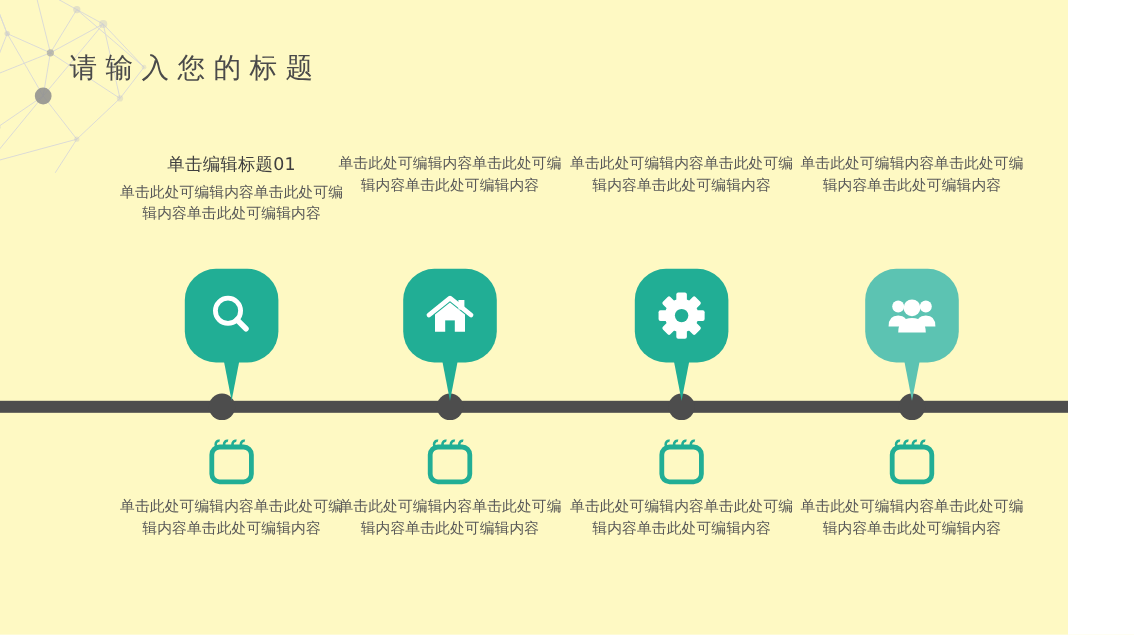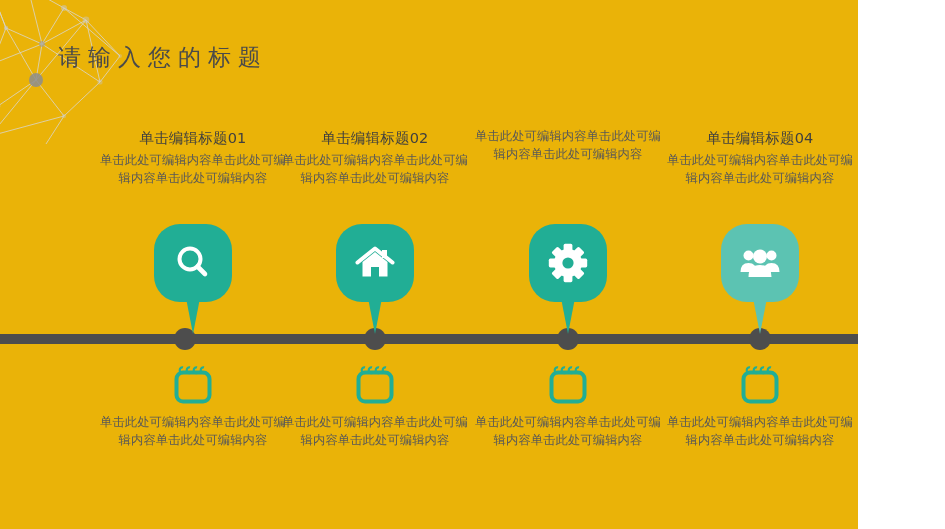--- a/index.html
+++ b/index.html
@@ -13,22 +13,23 @@
     background: #ffffff;
     font-family: "DejaVu Sans", "Liberation Sans", sans-serif;
     overflow: hidden;
     position: relative;
   }
 
   #slide {
     position: relative;
     width: 858px;
     height: 529px;
-    background: #eab308;
+    background: #fef9c3;
     overflow: hidden;
+    padding-left: 32px;
   }
 
   
   .network-deco {
     position: absolute;
     left: -10px;
     top: -14px;
     width: 190px;
     height: 160px;
     pointer-events: none;
@@ -225,21 +226,20 @@
         <path d="M32 9 a2.6 2.9 0 1 1 0 -5.6" fill="none" stroke="#21ae95" stroke-width="2.2"></path>
       </svg>
     </div>
     <div class="col-foot">
       <div class="foot-desc">单击此处可编辑内容单击此处可编辑内容单击此处可编辑内容</div>
     </div>
   </div>
 
   <div class="col" style="left:375px;">
     <div class="col-head">
-      <div class="col-title">单击编辑标题02</div>
       <div class="col-desc">单击此处可编辑内容单击此处可编辑内容单击此处可编辑内容</div>
     </div>
     <div class="badge-wrap">
       <div class="badge-tail" style="border-top-color:#21ae95;"></div>
       <div class="badge" style="background:#21ae95;">
         <svg width="42" height="42" viewBox="0 0 42 42">
           <path d="M3.5 20.5 L21 6.5 L38.5 20.5" fill="none" stroke="#ffffff" stroke-width="4" stroke-linejoin="round" stroke-linecap="round"></path>
           <path d="M8.5 20 L8.5 34.5 L33.5 34.5 L33.5 20 L21 10 Z" fill="#ffffff"></path>
           <rect x="28" y="8" width="5" height="8" fill="#ffffff"></rect>
           <rect x="17" y="25" width="8" height="10" fill="#21ae95"></rect>
@@ -288,21 +288,20 @@
         <path d="M32 9 a2.6 2.9 0 1 1 0 -5.6" fill="none" stroke="#21ae95" stroke-width="2.2"></path>
       </svg>
     </div>
     <div class="col-foot">
       <div class="foot-desc">单击此处可编辑内容单击此处可编辑内容单击此处可编辑内容</div>
     </div>
   </div>
 
   <div class="col" style="left:760px;">
     <div class="col-head">
-      <div class="col-title">单击编辑标题04</div>
       <div class="col-desc">单击此处可编辑内容单击此处可编辑内容单击此处可编辑内容</div>
     </div>
     <div class="badge-wrap">
       <div class="badge-tail" style="border-top-color:#5cc3b2;"></div>
       <div class="badge" style="background:#5cc3b2;">
         <svg width="42" height="42" viewBox="0 0 42 42">
           <g fill="#ffffff">
             <circle cx="9.5" cy="13.5" r="5"></circle>
             <path d="M1.5 30 q0 -9 8 -9 q8 0 8 9 Z"></path>
             <circle cx="32.5" cy="13.5" r="5"></circle>

